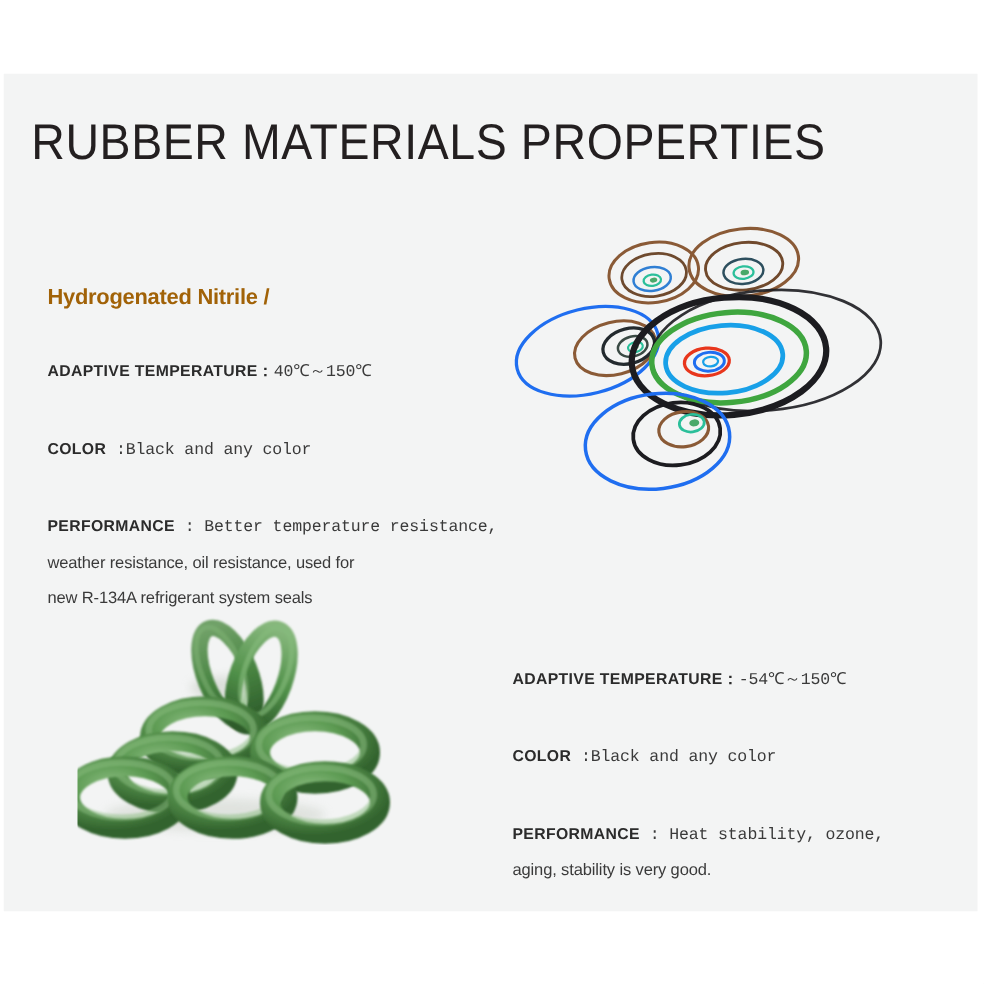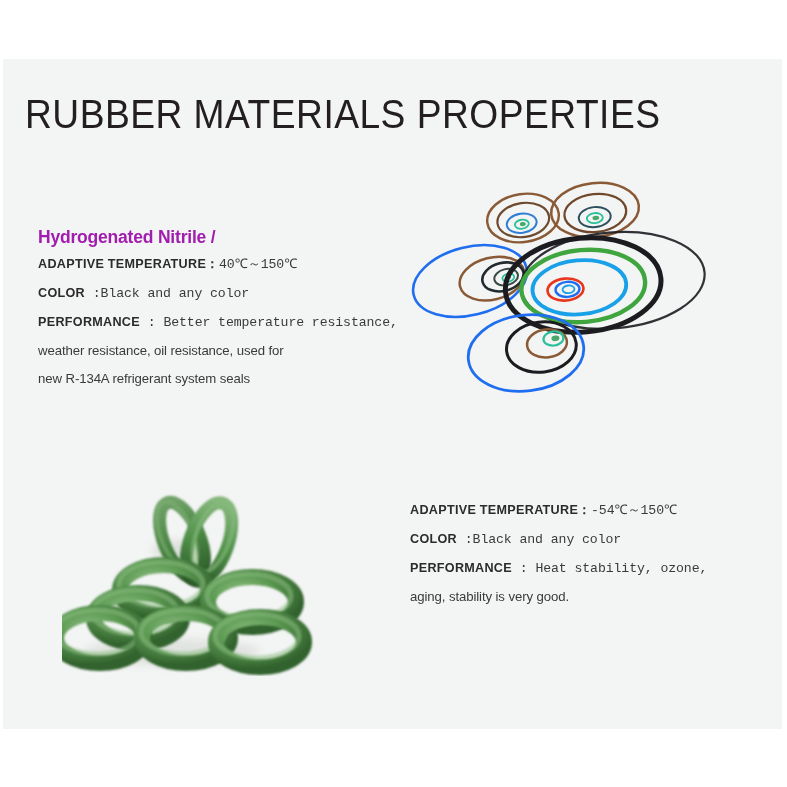--- a/index.html
+++ b/index.html
@@ -47,33 +47,34 @@
     white-space: nowrap;
   }
 
   
   .block { position: absolute; }
 
   .heading {
     font-family: "Liberation Sans", sans-serif;
     font-size: 17.5px;
     font-weight: bold;
-    color: #a21caf;
+    color: #a16207;
     letter-spacing: -0.2px;
     line-height: 25px;
     white-space: nowrap;
   }
 
   .spec-line {
     font-family: "Liberation Mono", monospace;
     font-size: 13.2px;
     color: #3a3a3a;
     line-height: 28px;
     white-space: nowrap;
     letter-spacing: -0.1px;
+    margin-top: 33px;
   }
   .spec-line .lbl {
     font-family: "Liberation Sans", sans-serif;
     font-weight: bold;
     font-size: 12.6px;
     letter-spacing: 0.3px;
     color: #2b2b2b;
   }
   .spec-wrap {
     font-family: Liberation Sans, sans-serif;

